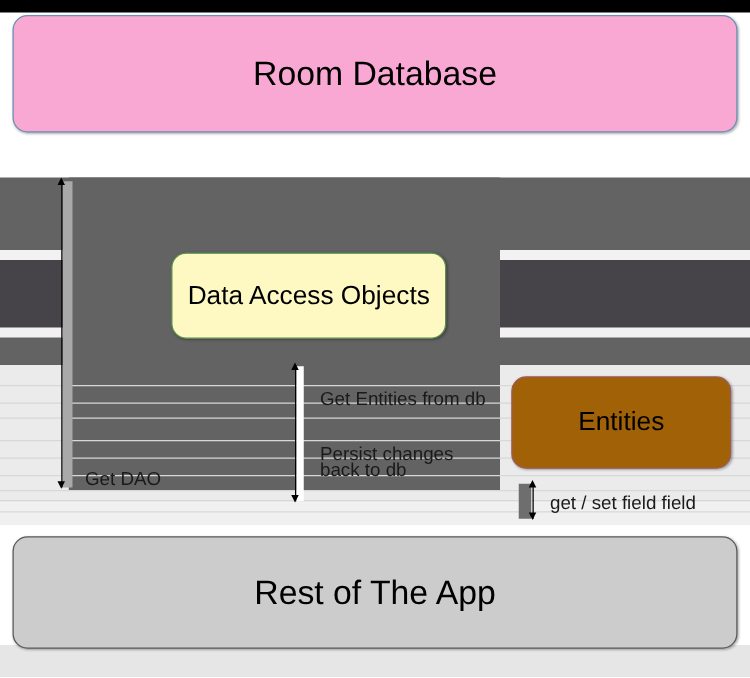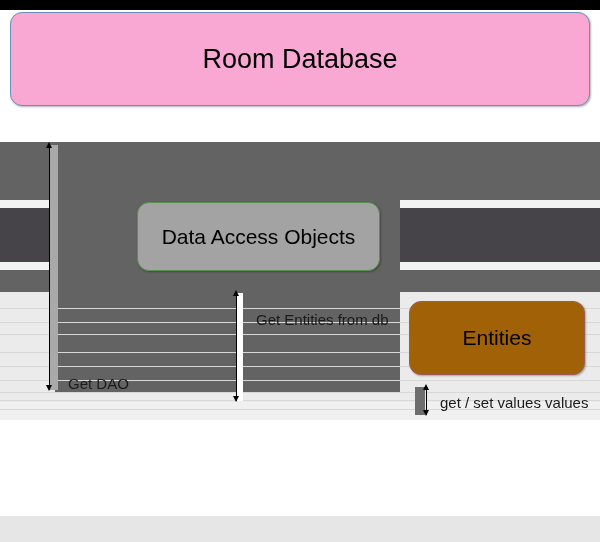--- a/index.html
+++ b/index.html
@@ -65,22 +65,22 @@
   }
   .box-room {
     left: 10px;  top: 12px;
     width: 580px; height: 94px;
     background: #f9a8d4;
     border-color: #6b8fb5;
     font-size: 27px;
   }
   .box-dao {
     left: 137px; top: 202px;
-    width: 243px; height: 69px;
-    background: #a3a3a3;
+    width: 220px; height: 69px;
+    background: #fef9c3;
     border-color: #5b8f52;
     font-size: 21px;
   }
   .box-entities {
     left: 409px; top: 301px;
     width: 176px; height: 74px;
     background: #a16207;
     border-color: #9e5b5b;
     font-size: 21px;
   }
@@ -166,33 +166,38 @@
   <div class="conn conn-dao"></div>
   <div class="arrowhead arrow-up" style="left:46px; top:142px;"></div>
   <div class="arrowhead arrow-down" style="left:46px; top:385px;"></div>
   <div class="label label-getdao">Get DAO</div>
 
   <div class="conn-ghost ghost-mid"></div>
   <div class="conn conn-mid"></div>
   <div class="arrowhead arrow-up" style="left:233px; top:290px;"></div>
   <div class="arrowhead arrow-down" style="left:233px; top:396px;"></div>
   <div class="label label-getent">Get Entities from db</div>
+  <div class="label label-persist">Persist changes
+back to db</div>
 
   <div class="conn-ghost ghost-ent"></div>
   <div class="conn conn-ent"></div>
   <div class="arrowhead arrow-up" style="left:423px; top:384px;"></div>
   <div class="arrowhead arrow-down" style="left:423px; top:410px;"></div>
-  <div class="label label-getset">get / set values values</div>
+  <div class="label label-getset">get / set field field</div>
 
   <div class="box box-room">
     <span>Room Database</span>
   </div>
 
   <div class="box box-dao">
     <span>Data Access Objects</span>
   </div>
 
   <div class="box box-entities">
     <span>Entities</span>
   </div>
 
+  <div class="box box-app">
+    <span>Rest of The App</span>
+  </div>
 
 </div>
 
 </body></html>

